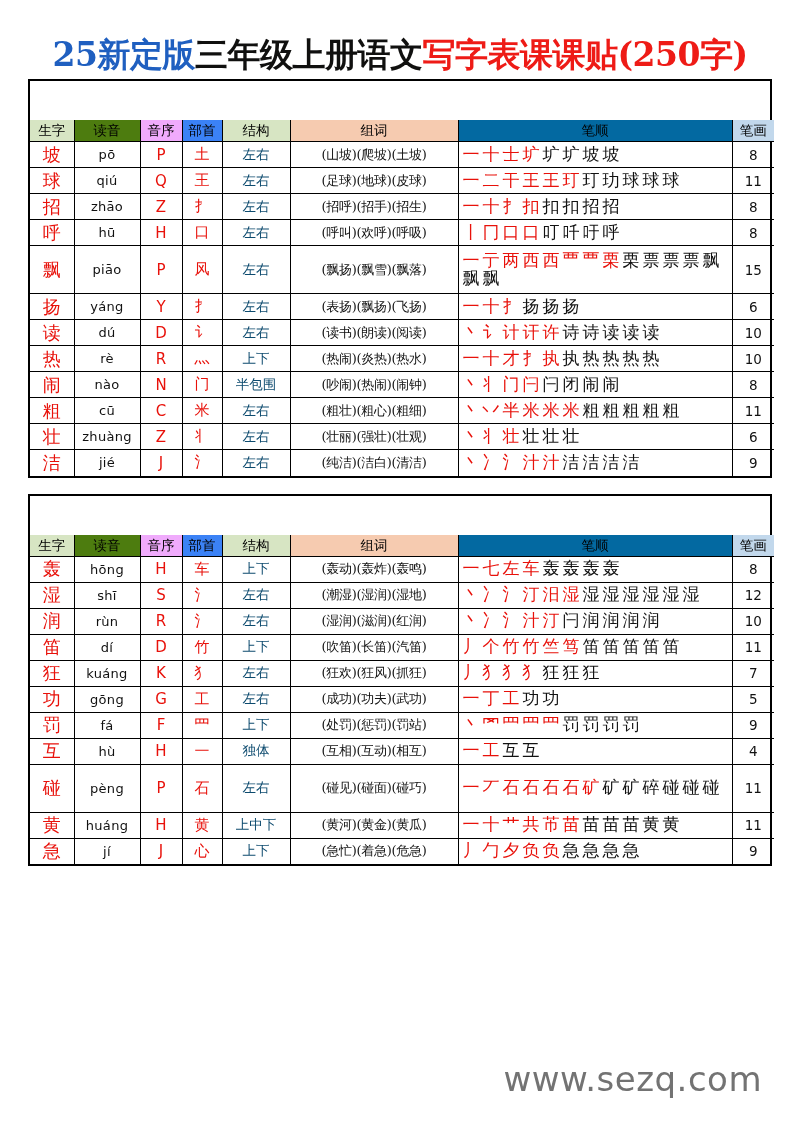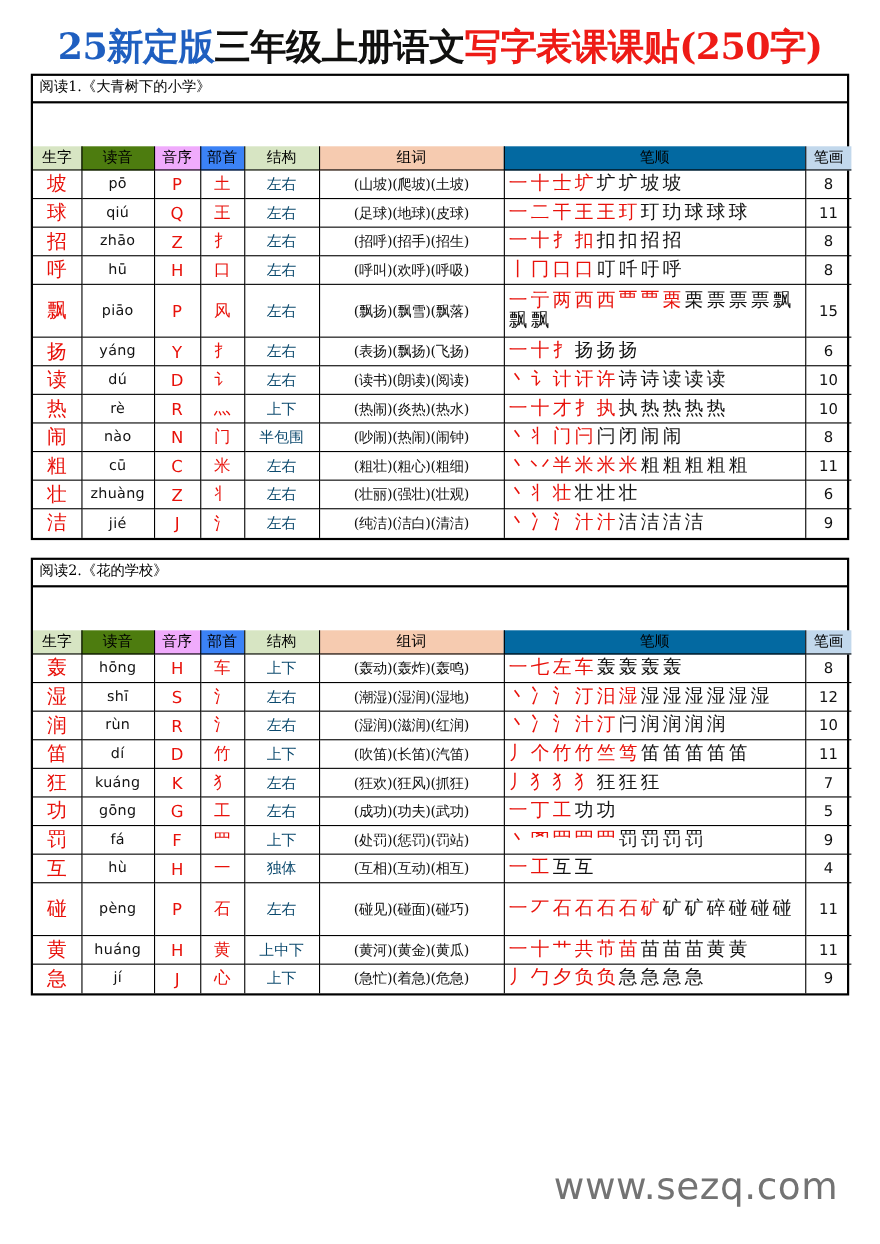--- a/index.html
+++ b/index.html
@@ -13,21 +13,21 @@
     position: relative;
     font-family: "DejaVu Sans", "Liberation Sans", sans-serif;
     overflow: hidden;
   }
 
   .page {
     position: relative;
     width: 800px;
     height: 1131px;
     box-sizing: border-box;
-    padding: 4px 28px;
+    padding: 16px 28px;
   }
 
   
   .title {
     text-align: center;
     padding-top: 22px;
     padding-bottom: 8px;
     white-space: nowrap;
     line-height: 1.0;
   }
@@ -186,21 +186,20 @@
 <body>
 
 <div class="page">
 
   <div class="title">
     <span class="t-blue">25新定版</span><span class="t-black">三年级上册语文</span><span class="t-red">写字表课课贴(250字)</span>
   </div>
 
   <div id="tables-host">
       <div class="sheet">
-        <div class="sheet-caption">阅读1.《大青树下的小学》</div>
         <table class="grid">
           <colgroup>
             <col class="c-sheng">
             <col class="c-yin">
             <col class="c-xu">
             <col class="c-bu">
             <col class="c-jie">
             <col class="c-zu">
             <col class="c-bi">
             <col class="c-hua">
@@ -481,21 +480,20 @@
                   <span class="st">洁</span>
                   <span class="st">洁</span>
                 </div>
               </td>
               <td class="cell-count">9</td>
             </tr>
           </tbody>
         </table>
       </div>
       <div class="sheet">
-        <div class="sheet-caption">阅读2.《花的学校》</div>
         <table class="grid">
           <colgroup>
             <col class="c-sheng">
             <col class="c-yin">
             <col class="c-xu">
             <col class="c-bu">
             <col class="c-jie">
             <col class="c-zu">
             <col class="c-bi">
             <col class="c-hua">

